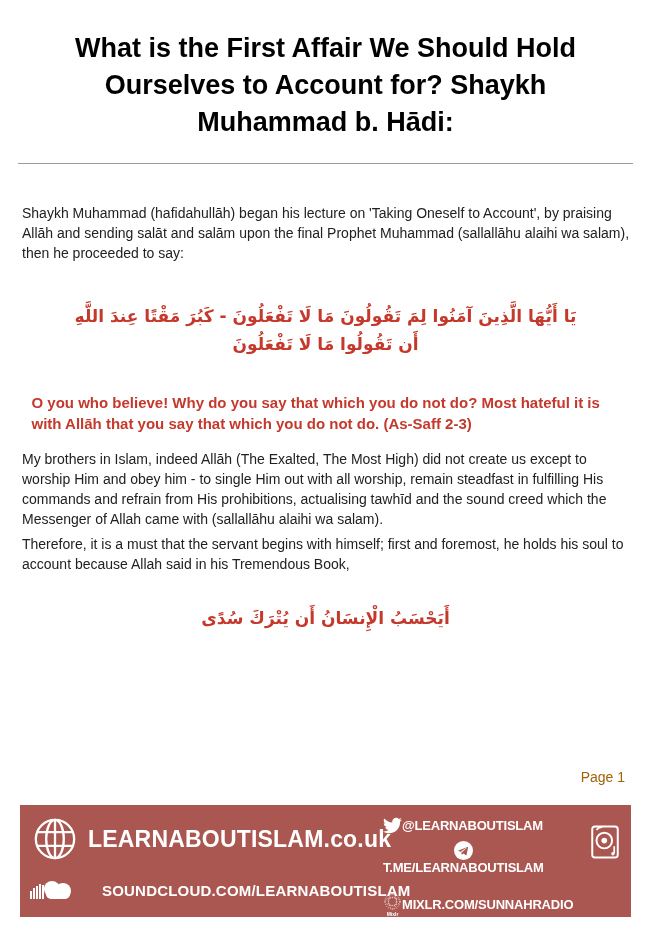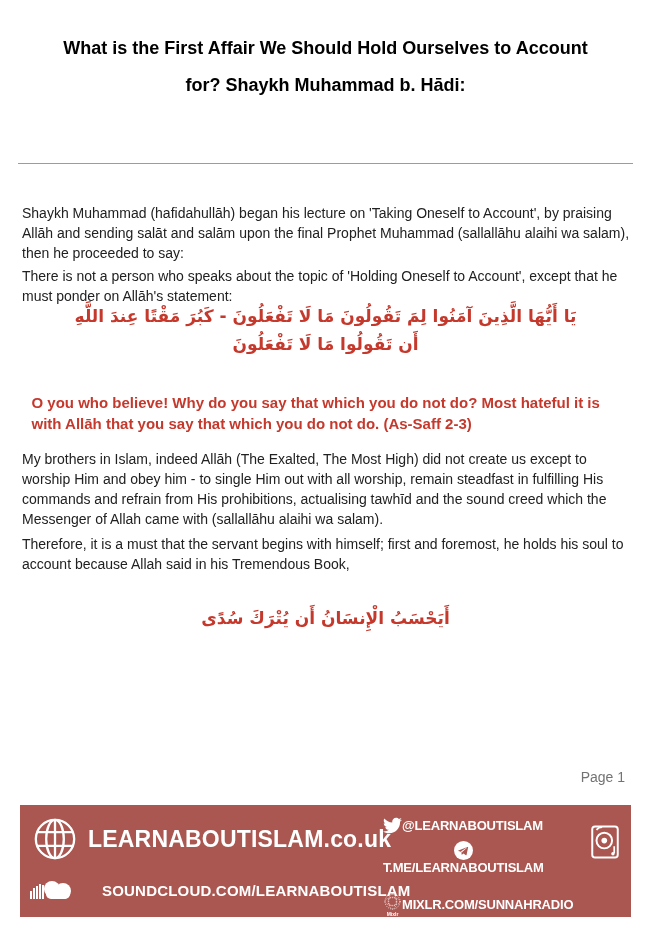--- a/index.html
+++ b/index.html
@@ -13,21 +13,21 @@
     color: #1f1f1f;
     overflow: hidden;
   }
   .doc-title {
     position: absolute;
     top: 30px;
     left: 50%;
     transform: translateX(-50%);
     width: 545px;
     text-align: center;
-    font-size: 18px;
+    font-size: 27px;
     line-height: 37px;
     font-weight: bold;
     color: #000000;
   }
   .divider {
     position: absolute;
     top: 163px;
     left: 18px;
     width: 615px;
     height: 0;
@@ -71,21 +71,21 @@
     font-weight: bold;
     color: #c5392d;
   }
   .v1en { top: 392px; }
   .v2en { top: 656px; }
   .page-number {
     position: absolute;
     top: 769px;
     right: 26px;
     font-size: 14px;
-    color: #737373;
+    color: #a16207;
     padding-left: 44px;
   }
   .banner {
     position: absolute;
     top: 805px;
     left: 20px;
     width: 611px;
     height: 112px;
     background: #aa5751;
     color: #ffffff;
@@ -119,21 +119,20 @@
 </head>
 <body>
 
 <div class="page">
 
   <h1 class="doc-title">What is the First Affair We Should Hold Ourselves to Account for? Shaykh Muhammad b. Hādi:</h1>
 
   <div class="divider"></div>
 
   <p class="para p1">Shaykh Muhammad (hafidahullāh) began his lecture on 'Taking Oneself to Account', by praising Allāh and sending salāt and salām upon the final Prophet Muhammad (sallallāhu alaihi wa salam), then he proceeded to say:</p>
-  <p class="para p2">There is not a person who speaks about the topic of 'Holding Oneself to Account', except that he must ponder on Allāh's statement:</p>
 
   <div class="verse-ar v1ar">يَا أَيُّهَا الَّذِينَ آمَنُوا لِمَ تَقُولُونَ مَا لَا تَفْعَلُونَ - كَبُرَ مَقْتًا عِندَ اللَّهِ أَن تَقُولُوا مَا لَا تَفْعَلُونَ</div>
   <div class="verse-en v1en">O you who believe! Why do you say that which you do not do? Most hateful it is with Allāh that you say that which you do not do. (As-Saff 2-3)</div>
 
   <p class="para p3">My brothers in Islam, indeed Allāh (The Exalted, The Most High) did not create us except to worship Him and obey him - to single Him out with all worship, remain steadfast in fulfilling His commands and refrain from His prohibitions, actualising tawhīd and the sound creed which the Messenger of Allah came with (sallallāhu alaihi wa salam).</p>
   <p class="para p4">Therefore, it is a must that the servant begins with himself; first and foremost, he holds his soul to account because Allah said in his Tremendous Book,</p>
 
   <div class="verse-ar v2ar">أَيَحْسَبُ الْإِنسَانُ أَن يُتْرَكَ سُدًى</div>
 
   <div class="page-number">Page 1</div>

